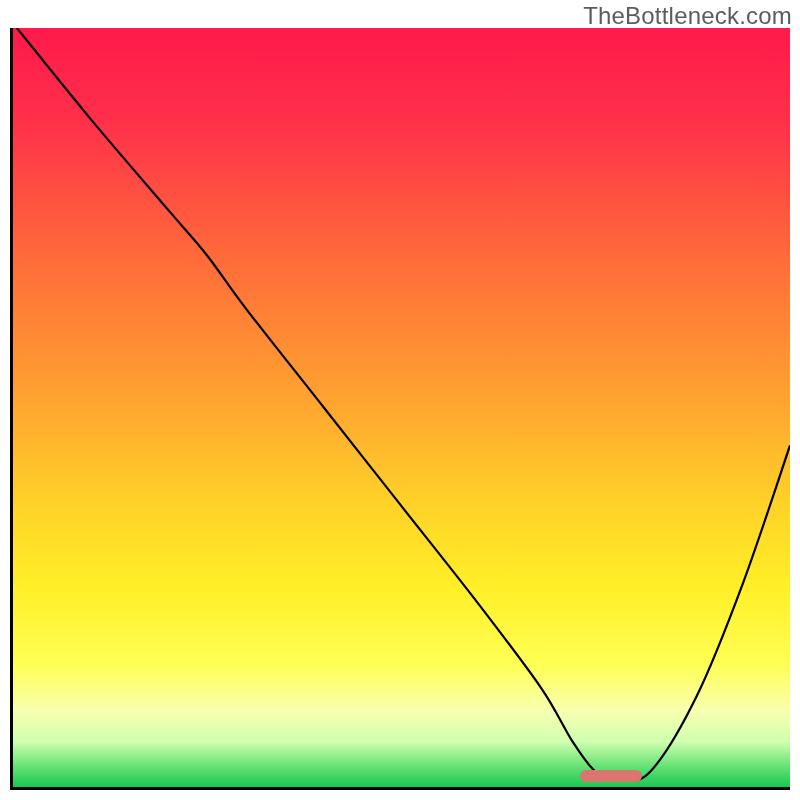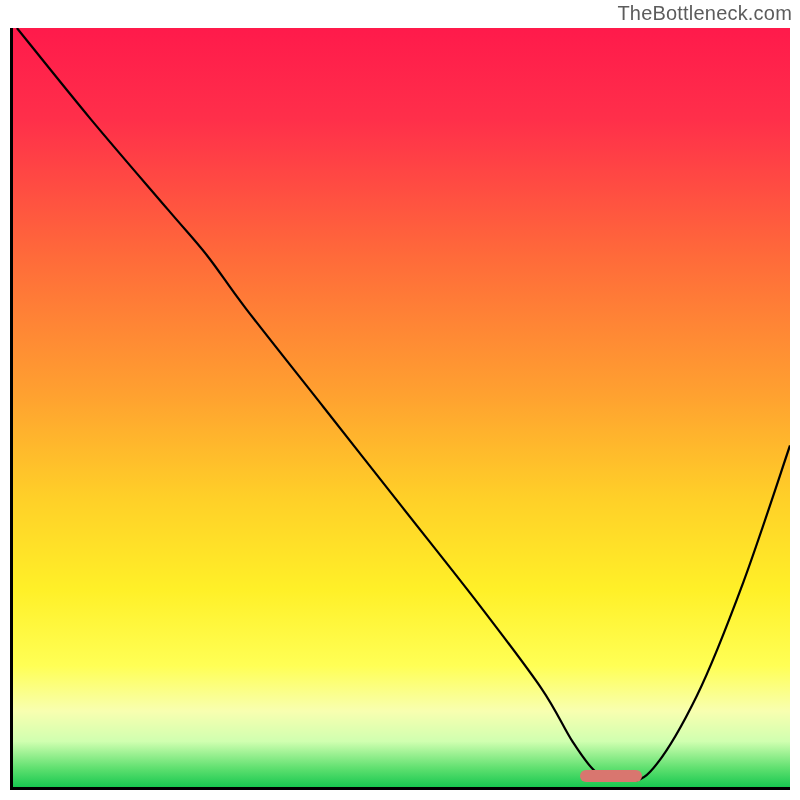--- a/index.html
+++ b/index.html
@@ -12,21 +12,21 @@
   }
   .container {
     position: relative;
     width: 800px;
     height: 800px;
   }
   .watermark {
     position: absolute;
     top: 2px;
     right: 8px;
-    font-size: 20px;
+    font-size: 24px;
     color: #5c5c5c;
     font-weight: 500;
     letter-spacing: 0.2px;
   }
   .plot-frame {
     position: absolute;
     left: 10px;
     top: 28px;
     width: 780px;
     height: 762px;

